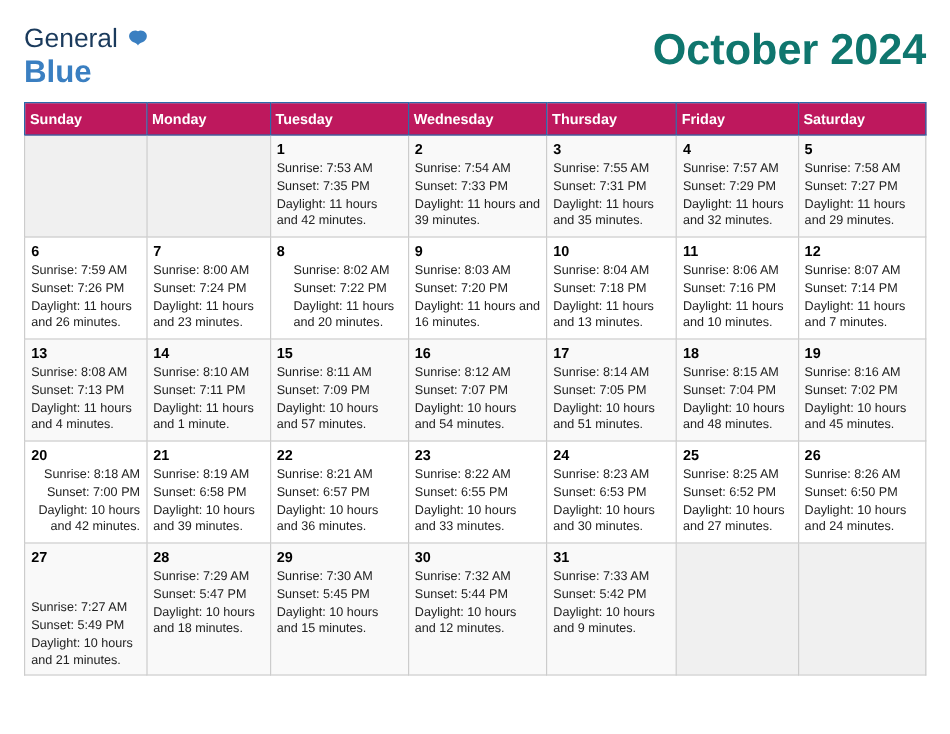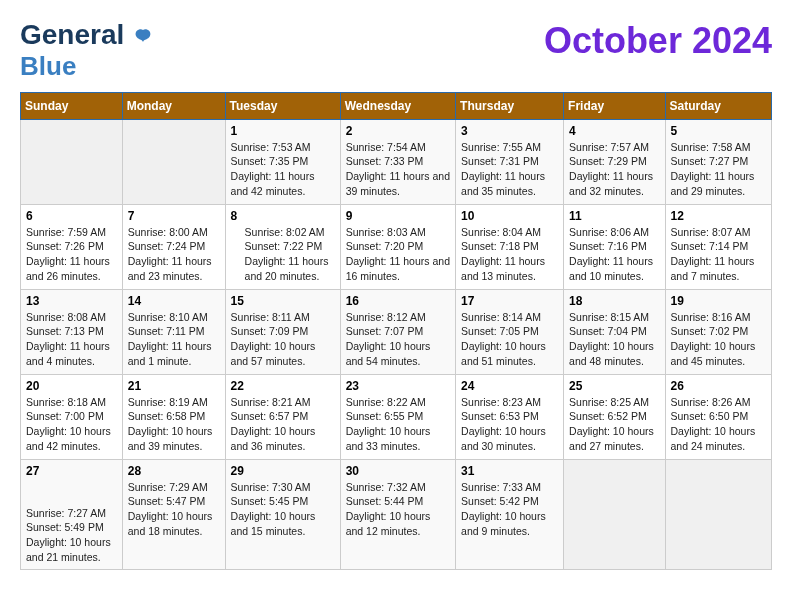--- a/index.html
+++ b/index.html
@@ -20,33 +20,33 @@
       display: flex;
       flex-direction: column;
       align-items: flex-start;
     }
     .title-block {
       text-align: right;
     }
     .month-title {
       font-size: 36px;
       font-weight: bold;
-      color: #6d28d9;
+      color: #0f766e;
     }
     .location {
       font-size: 16px;
       color: #333;
     }
     table {
       width: 100%;
       border-collapse: collapse;
       font-size: 11px;
     }
     thead tr {
-      background-color: #a16207;
+      background-color: #be185d;
       color: #fff;
     }
     thead th {
       padding: 6px 4px;
       text-align: left;
       font-weight: bold;
       font-size: 12px;
       border: 1px solid #2a6aaa;
     }
     tbody tr {
@@ -76,21 +76,21 @@
     .empty-cell {
       background: #f0f0f0 !important;
     }
   </style>
 </head>
 <body>
 
 <div class="header">
   <div class="logo">
     <div style="display:flex;align-items:center;gap:2px;">
-      <div style="font-size:28px;font-weight:bold;color:#1a3a5c;line-height:1.1;">
+      <div style="font-size:22px;font-weight:normal;color:#1a3a5c;line-height:1.1;">
         <span style="color:#1a3a5c;">General</span>
         <svg style="display:inline;vertical-align:middle;" width="22" height="22" viewBox="0 0 22 22">
           <path d="M11 4 C14 2, 20 5, 18 10 C16 14, 12 13, 11 16 C10 13, 6 14, 4 10 C2 5, 8 2, 11 4Z" fill="#3a7fc1"></path>
         </svg>
       </div>
     </div>
     <div style="font-size:26px;font-weight:bold;color:#3a7fc1;">Blue</div>
   </div>
   <div class="title-block">
     <div class="month-title">October 2024</div>
@@ -228,21 +228,21 @@
         <td>
           <span class="day-num">19</span>
           <div class="day-info" style="white-space: pre-line;">Sunrise: 8:16 AM
 Sunset: 7:02 PM
 Daylight: 10 hours and 45 minutes.</div>
         </td>
       </tr>
       <tr>
         <td>
           <span class="day-num">20</span>
-          <div class="day-info" style="white-space: pre-line;">Sunrise: 8:18 AM
+          <div class="day-info" style="white-space: pre-line; text-align: right;">Sunrise: 8:18 AM
 Sunset: 7:00 PM
 Daylight: 10 hours and 42 minutes.</div>
         </td>
         <td>
           <span class="day-num">21</span>
           <div class="day-info" style="white-space: pre-line;">Sunrise: 8:19 AM
 Sunset: 6:58 PM
 Daylight: 10 hours and 39 minutes.</div>
         </td>
         <td>

